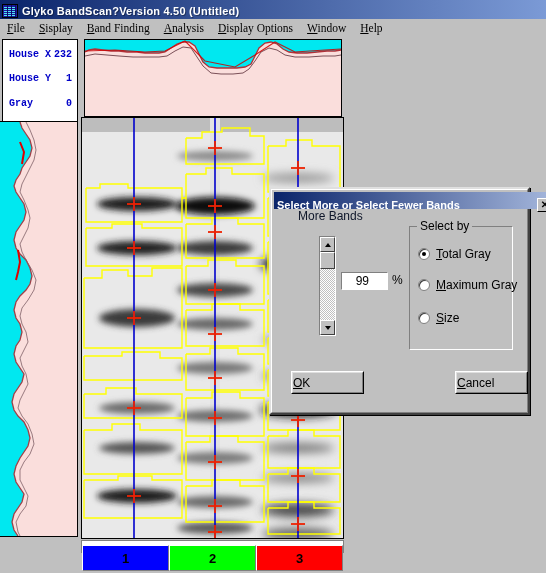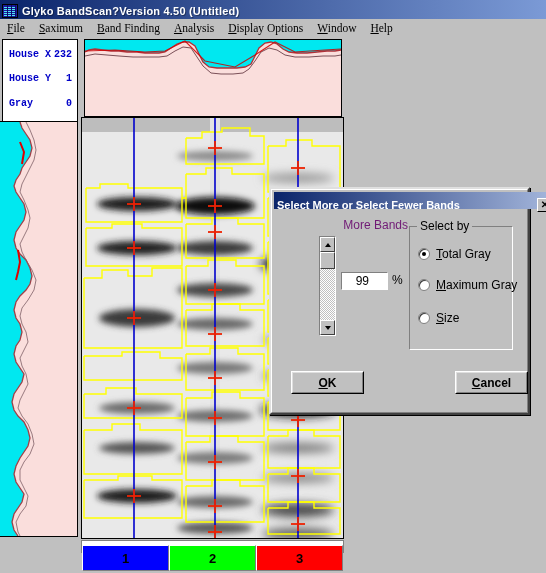--- a/index.html
+++ b/index.html
@@ -196,23 +196,23 @@
     border: 1px solid;
     border-color: #ffffff #000000 #000000 #ffffff;
     box-sizing: border-box;
     display: flex; align-items: center; justify-content: center;
     font-size: 10px; font-weight: bold; color: #000;
     line-height: 1; cursor: default;
   }
 
   
   #more-bands-label {
-    position: absolute; left: 26px; top: 28px;
-    width: 110px; text-align: right;
-    font-size: 12px; color: #701a75;
+    position: absolute; left: 26px; top: 19px;
+    width: 110px; text-align: left;
+    font-size: 12px; color: #0f172a;
   }
   #fewer-bands-label {
     position: absolute; left: 26px; top: 150px;
     width: 110px; text-align: center;
     font-size: 12px; color: #000;
   }
   #band-scroll {
     position: absolute; left: 47px; top: 46px;
     width: 17px; height: 100px;
     background: #c0c0c0;
@@ -332,21 +332,21 @@
     box-sizing: border-box;
     display: flex; align-items: center; justify-content: center;
     font-size: 12px; color: #000;
     cursor: default;
   }
   .dlg-btn .inner {
     position: absolute; left: 0; top: 0; right: 0; bottom: 0;
     border: 1px solid;
     border-color: #dfdfdf #808080 #808080 #dfdfdf;
     box-sizing: border-box;
-    display: flex; align-items: center; justify-content: center; font-weight: bold;
+    display: flex; align-items: center; 
   }
   .dlg-btn .acc { text-decoration: underline; }
   #btn-ok { left: 19px; top: 181px; }
   #btn-cancel { left: 165px; top: 181px; margin-left: 18px; }
 </style>
 </head>
 <body>
 
 <div id="app">
 
@@ -359,21 +359,21 @@
       <div class="stripe" style="top:10px"></div>
       <div class="vbar" style="left:4px"></div>
       <div class="vbar" style="left:8px"></div>
       <div class="vbar" style="left:12px"></div>
     </div>
     <span id="title-text">Glyko BandScan?Version 4.50 (Untitled)</span>
   </div>
 
   <div id="menubar">
     <div class="menu-item"><span class="acc">F</span><span>ile</span></div>
-    <div class="menu-item"><span class="acc">S</span><span>aximum</span></div>
+    <div class="menu-item"><span class="acc">S</span><span>isplay</span></div>
     <div class="menu-item"><span class="acc">B</span><span>and Finding</span></div>
     <div class="menu-item"><span class="acc">A</span><span>nalysis</span></div>
     <div class="menu-item"><span class="acc">D</span><span>isplay Options</span></div>
     <div class="menu-item"><span class="acc">W</span><span>indow</span></div>
     <div class="menu-item"><span class="acc">H</span><span>elp</span></div>
   </div>
 
   <div id="client">
 
     <div id="info-panel">

